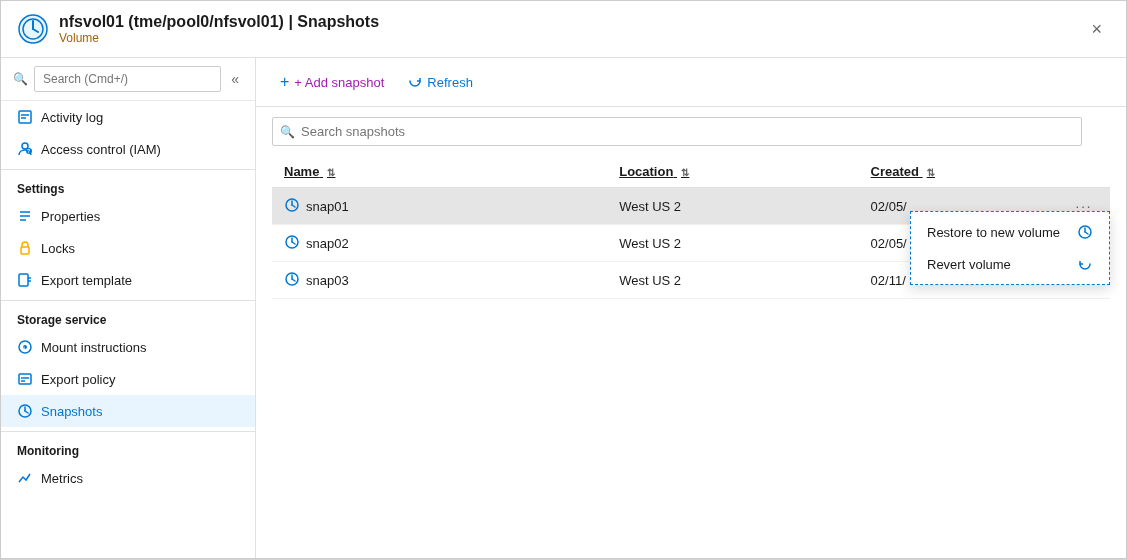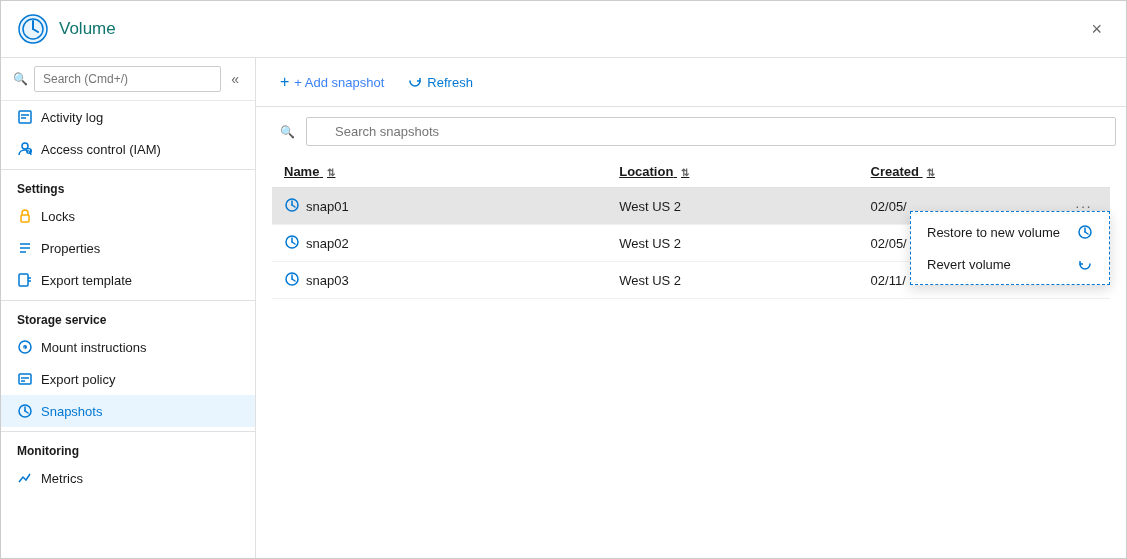--- a/index.html
+++ b/index.html
@@ -5,21 +5,21 @@
     * { box-sizing: border-box; margin: 0; padding: 0; }
     body { font-family: 'Segoe UI', Arial, sans-serif; font-size: 13px; color: #1a1a1a; background: #fff; width: 1127px; height: 559px; overflow: hidden; }
 
     .window { width: 1127px; height: 559px; background: #fff; border: 1px solid #ccc; display: flex; flex-direction: column; }
 
     
     .title-bar { display: flex; align-items: center; padding: 12px 16px; border-bottom: 1px solid #e0e0e0; background: #fff; flex-shrink: 0; }
     .title-bar-icon { width: 32px; height: 32px; margin-right: 10px; flex-shrink: 0; }
     .title-bar-text { flex: 1; }
     .title-bar-title { font-size: 16px; font-weight: 600; color: #1a1a1a; }
-    .title-bar-subtitle { font-size: 17px; color: #0f766e; }
+    .title-bar-subtitle { font-size: 12px; color: #a16207; }
     .close-btn { background: none; border: none; cursor: pointer; font-size: 18px; color: #666; padding: 4px 8px; }
 
     
     .main-layout { display: flex; flex: 1; overflow: hidden; }
 
     
     .sidebar { width: 255px; border-right: 1px solid #e0e0e0; background: #fff; display: flex; flex-direction: column; flex-shrink: 0; overflow-y: auto; }
     .search-box { padding: 8px 12px; border-bottom: 1px solid #e8e8e8; display: flex; align-items: center; gap: 6px; }
     .search-input { flex: 1; border: 1px solid #ccc; padding: 5px 8px; font-size: 12px; border-radius: 2px; color: #0f172a; }
     .collapse-btn { background: none; border: none; cursor: pointer; color: #666; font-size: 14px; padding: 2px 4px; }
@@ -33,21 +33,21 @@
     
     .content { flex: 1; display: flex; flex-direction: column; overflow: hidden; background: #fff; }
 
     
     .toolbar { display: flex; align-items: center; padding: 10px 16px; gap: 8px; border-bottom: 1px solid #e0e0e0; flex-shrink: 0; }
     .toolbar-btn { display: flex; align-items: center; gap: 5px; background: none; border: none; cursor: pointer; font-size: 13px; color: #0078d4; padding: 5px 8px; }
 
     
     .content-search { padding: 10px 16px; flex-shrink: 0; }
     .search-wrapper { position: relative; }
-    .search-wrapper input { width: 810px; border: 1px solid #ccc; padding: 6px 10px 6px 28px; font-size: 13px; border-radius: 2px; color: #666; margin-left: 34px; }
+    .search-wrapper input { width: 810px; border: 1px solid #ccc; padding: 6px 10px 6px 28px; font-size: 13px; border-radius: 2px; color: #666; }
     .search-wrapper .search-icon-inner { position: absolute; left: 8px; top: 50%; transform: translateY(-50%); color: #666; font-size: 12px; }
 
     
     .table-container { flex: 1; overflow: auto; padding: 0 16px 16px 16px; position: relative; }
     .data-table { width: 100%; border-collapse: collapse; }
     .data-table th { text-align: left; padding: 8px 12px; font-size: 13px; font-weight: 600; color: #1a1a1a; border-bottom: 1px solid #e0e0e0; white-space: nowrap; text-decoration: underline; }
     .data-table th .sort-icon { color: #666; margin-left: 4px; font-size: 10px; }
     .data-table td { padding: 8px 12px; font-size: 13px; color: #1a1a1a; border-bottom: 1px solid #f0f0f0; }
     .data-table tr.selected td { background: #e5e5e5; }
 
@@ -77,20 +77,21 @@
   <div class="title-bar">
     <div class="title-bar-icon">
       <svg viewBox="0 0 32 32" width="32" height="32">
         <circle cx="16" cy="16" r="14" fill="#e8f4fe" stroke="#0078d4" stroke-width="1.5"></circle>
         <circle cx="16" cy="16" r="10" fill="none" stroke="#0078d4" stroke-width="1.5"></circle>
         <line x1="16" y1="8" x2="16" y2="16" stroke="#0078d4" stroke-width="2" stroke-linecap="round"></line>
         <line x1="16" y1="16" x2="21" y2="19" stroke="#0078d4" stroke-width="2" stroke-linecap="round"></line>
       </svg>
     </div>
     <div class="title-bar-text">
+      <div class="title-bar-title">nfsvol01 (tme/pool0/nfsvol01) | Snapshots</div>
       <div class="title-bar-subtitle">Volume</div>
     </div>
     <button class="close-btn">×</button>
   </div>
 
   <div class="main-layout">
 
     <div class="sidebar">
       <div class="search-box">
         <span style="color:#666;font-size:12px;">🔍</span>
@@ -115,39 +116,39 @@
               <path d="M2 14c0-3 2.7-5 6-5s6 2 6 5" fill="none" stroke="#0078d4" stroke-width="1.5"></path>
               <circle cx="12" cy="10" r="3" fill="#0078d4"></circle>
               <text x="10" y="12" font-size="5" fill="white" font-weight="bold">?</text>
             </svg>
         </span>
         <span>Access control (IAM)</span>
       </div>
 
       <div class="section-label">Settings</div>
       <div class="nav-item">
-        <span class="nav-icon icon-locks">
-          <svg width="16" height="16" viewBox="0 0 16 16">
-              <rect x="4" y="7" width="8" height="7" rx="1" fill="none" stroke="#ffaa00" stroke-width="1.5"></rect>
-              <path d="M5 7V5a3 3 0 016 0v2" fill="none" stroke="#ffaa00" stroke-width="1.5"></path>
-            </svg>
-        </span>
-        <span>Locks</span>
-      </div>
-      <div class="nav-item">
         <span class="nav-icon icon-properties">
           <svg width="16" height="16" viewBox="0 0 16 16">
               <line x1="3" y1="4" x2="13" y2="4" stroke="#0078d4" stroke-width="1.5"></line>
               <line x1="3" y1="8" x2="13" y2="8" stroke="#0078d4" stroke-width="1.5"></line>
               <line x1="3" y1="12" x2="9" y2="12" stroke="#0078d4" stroke-width="1.5"></line>
             </svg>
         </span>
         <span>Properties</span>
       </div>
       <div class="nav-item">
+        <span class="nav-icon icon-locks">
+          <svg width="16" height="16" viewBox="0 0 16 16">
+              <rect x="4" y="7" width="8" height="7" rx="1" fill="none" stroke="#ffaa00" stroke-width="1.5"></rect>
+              <path d="M5 7V5a3 3 0 016 0v2" fill="none" stroke="#ffaa00" stroke-width="1.5"></path>
+            </svg>
+        </span>
+        <span>Locks</span>
+      </div>
+      <div class="nav-item">
         <span class="nav-icon">
           <svg width="16" height="16" viewBox="0 0 16 16">
               <rect x="2" y="2" width="9" height="12" rx="1" fill="none" stroke="#0078d4" stroke-width="1.5"></rect>
               <line x1="11" y1="6" x2="14" y2="6" stroke="#0078d4" stroke-width="1.5"></line>
               <line x1="11" y1="9" x2="14" y2="9" stroke="#0078d4" stroke-width="1.5"></line>
             </svg>
         </span>
         <span>Export template</span>
       </div>
 
@@ -192,21 +193,21 @@
         </span>
         <span>Metrics</span>
       </div>
     </div>
 
     <div class="content">
 
       <div class="toolbar">
         <button class="toolbar-btn">
           <span style="font-size:16px;font-weight:300;">+</span>
-          <span style="color:#3b82f6;">+ Add snapshot</span>
+          <span style="color:#a21caf;">+ Add snapshot</span>
         </button>
         <button class="toolbar-btn">
           <span>
             <svg width="14" height="14" viewBox="0 0 14 14" fill="none" stroke="#0078d4" stroke-width="1.5">
                 <path d="M12 7A5 5 0 112 7" stroke-linecap="round"></path>
                 <polyline points="12,4 12,7 9,7" fill="none" stroke="#0078d4" stroke-width="1.5"></polyline>
               </svg>
           </span>
           <span style="color:#0078d4;">Refresh</span>
         </button>

